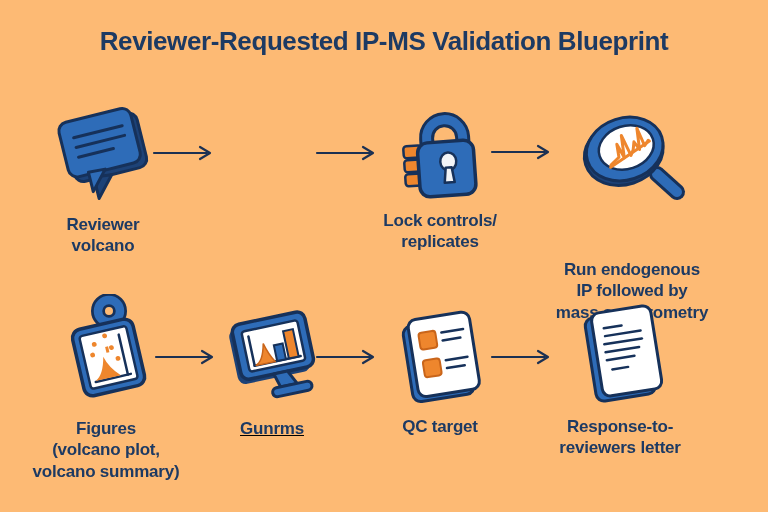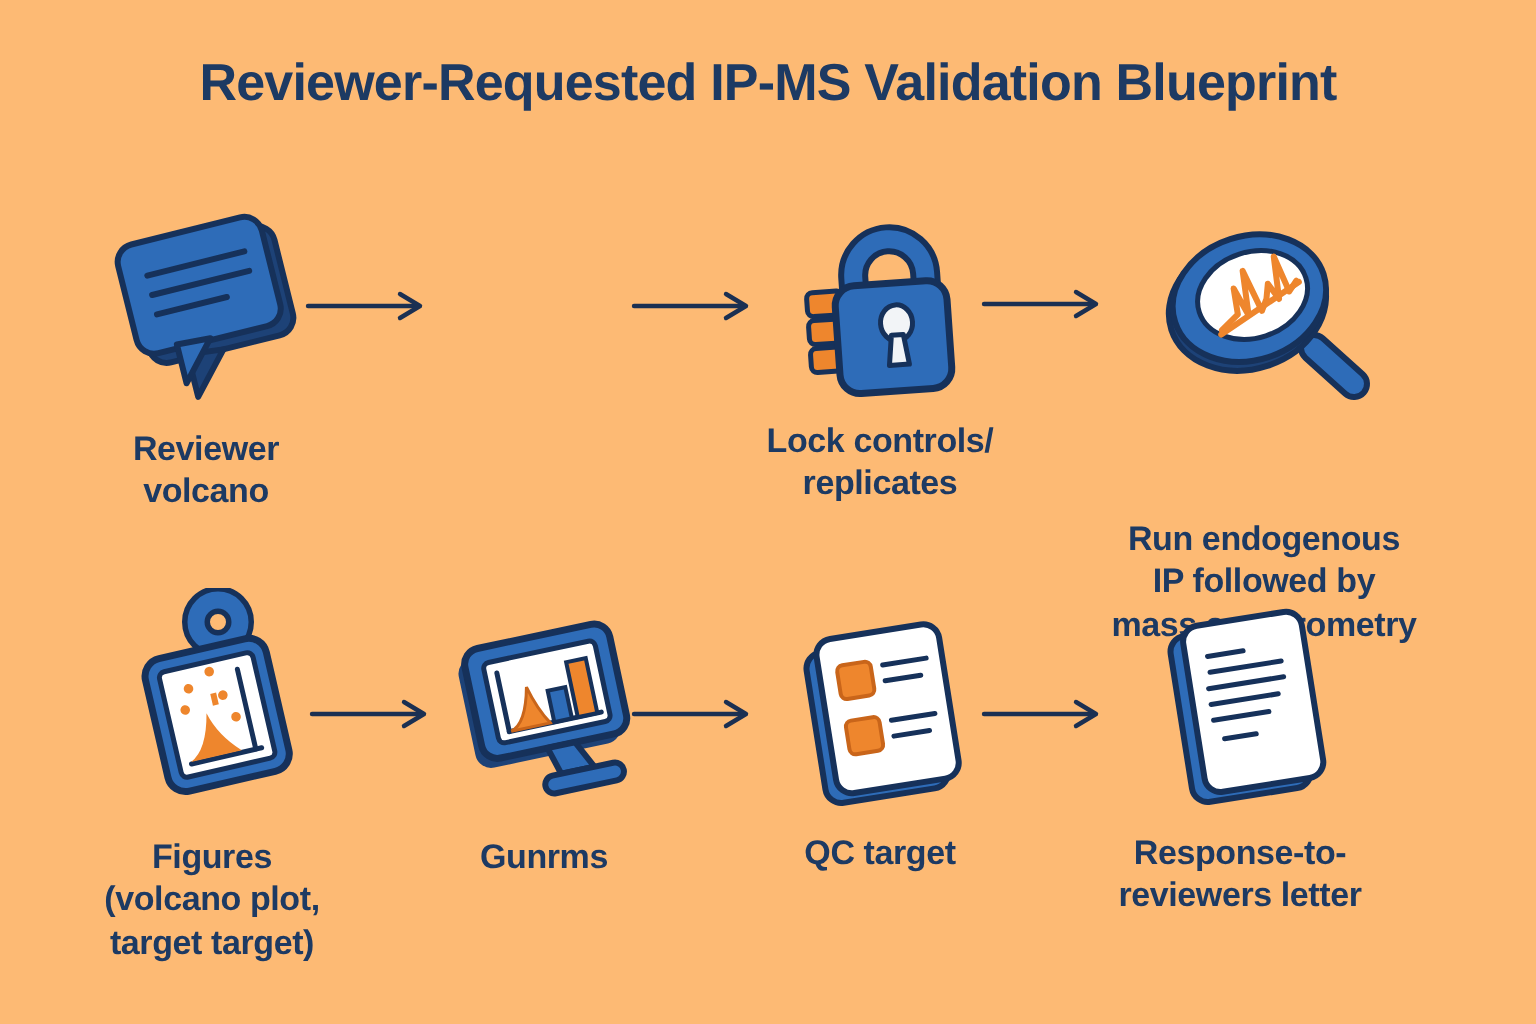--- a/index.html
+++ b/index.html
@@ -119,24 +119,24 @@
           <circle cx="52" cy="42" r="2.4" fill="#ee862d"></circle>
           <circle cx="56" cy="55" r="2.4" fill="#ee862d"></circle>
           <circle cx="36" cy="58" r="2.4" fill="#ee862d"></circle>
           <circle cx="60" cy="67" r="2.4" fill="#ee862d"></circle>
           <rect x="50" y="53" width="3" height="6" fill="#ee862d"></rect>
         </g>
       </svg>
     </div>
     <div class="step-label">Figures
 (volcano plot,
-target target)</div>
-  </div>
-
-  <div class="step" style="left:172px;top:300px;width:200px;">
+volcano summary)</div>
+  </div>
+
+  <div class="step" style="left:172px;top:300px;width:200px;text-decoration:underline;">
     <div class="icon-box">
       <svg width="96" height="112" viewBox="0 0 96 112">
         <g transform="rotate(-12 48 56)">
           <rect x="10" y="22" width="74" height="56" rx="8" fill="#1d4277"></rect>
           <rect x="14" y="18" width="74" height="56" rx="8" fill="#2e6cb8" stroke="#16315a" stroke-width="3.5"></rect>
           <rect x="23" y="26" width="57" height="41" rx="3" fill="#ffffff" stroke="#16315a" stroke-width="2.5"></rect>
           <line x1="29" y1="32" x2="29" y2="62" stroke="#16315a" stroke-width="2.5" stroke-linecap="round"></line>
           <line x1="29" y1="62" x2="76" y2="62" stroke="#16315a" stroke-width="2.5" stroke-linecap="round"></line>
           <path d="M30,62 Q38,60 42,42 Q45,54 50,62 Z" fill="#ee862d" stroke="#c9651a" stroke-width="1.5"></path>
           <rect x="52" y="46" width="9" height="16" fill="#2e6cb8" stroke="#16315a" stroke-width="2"></rect>

